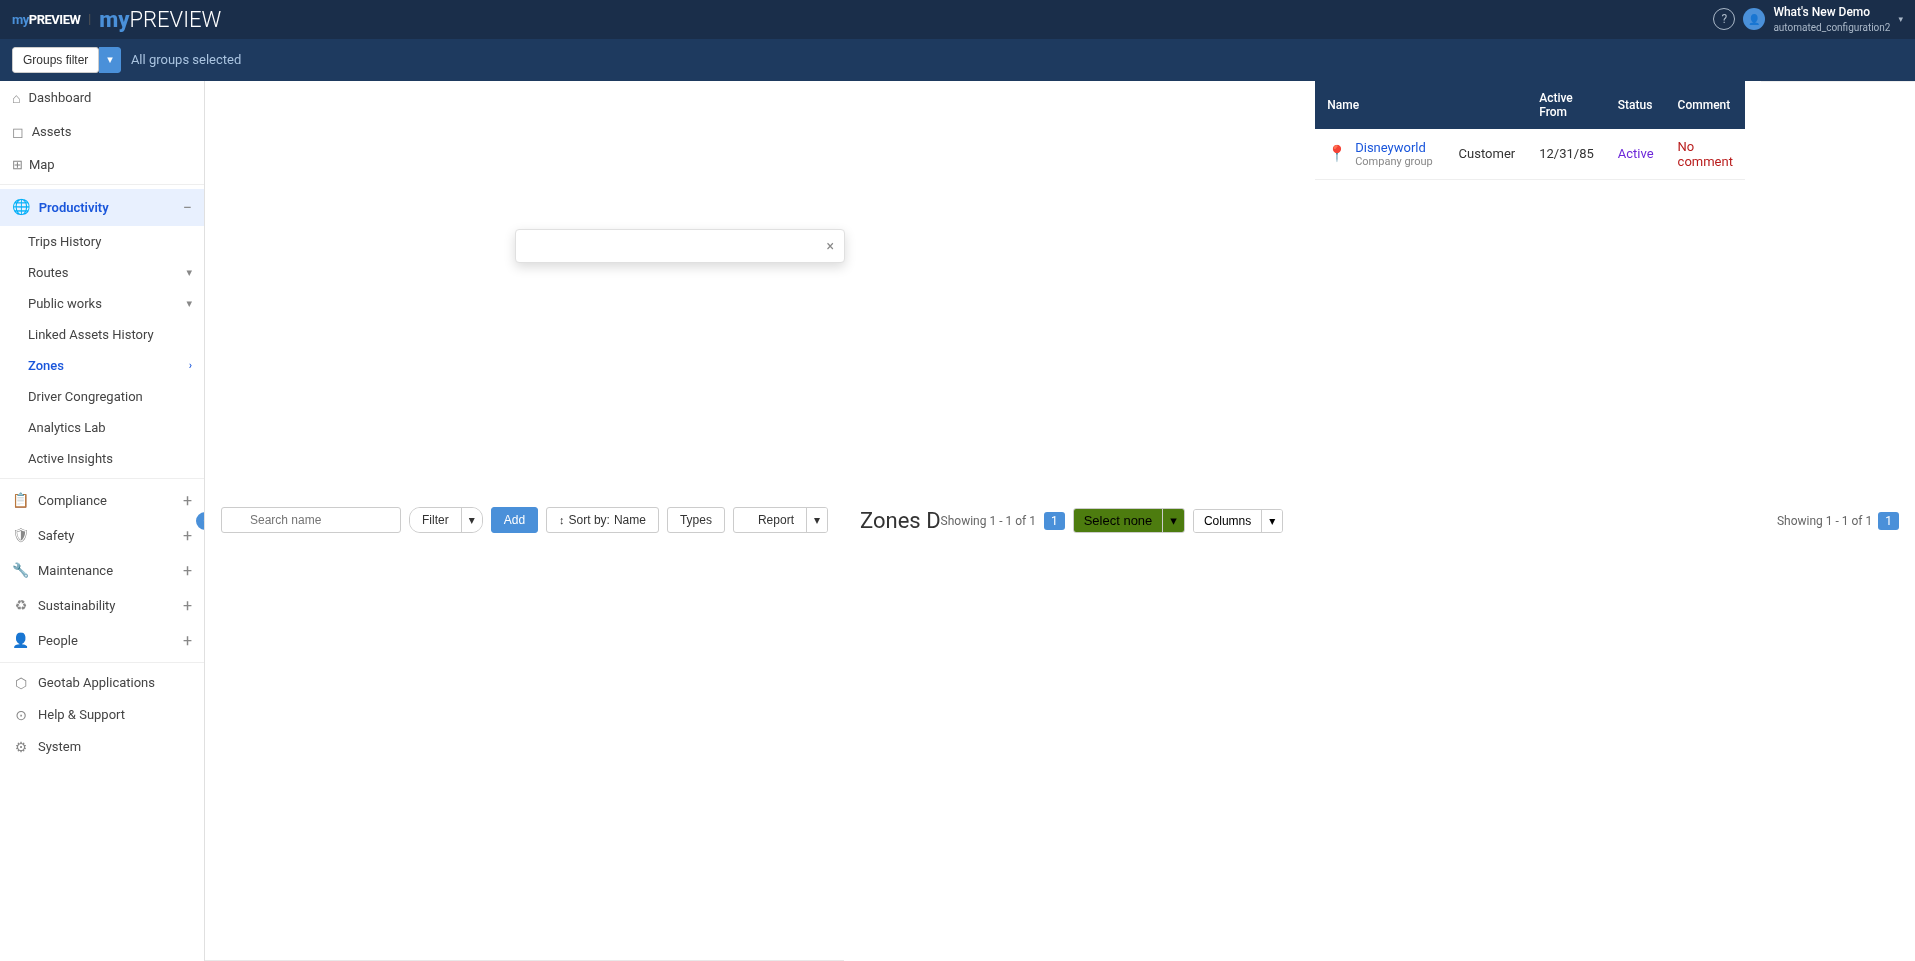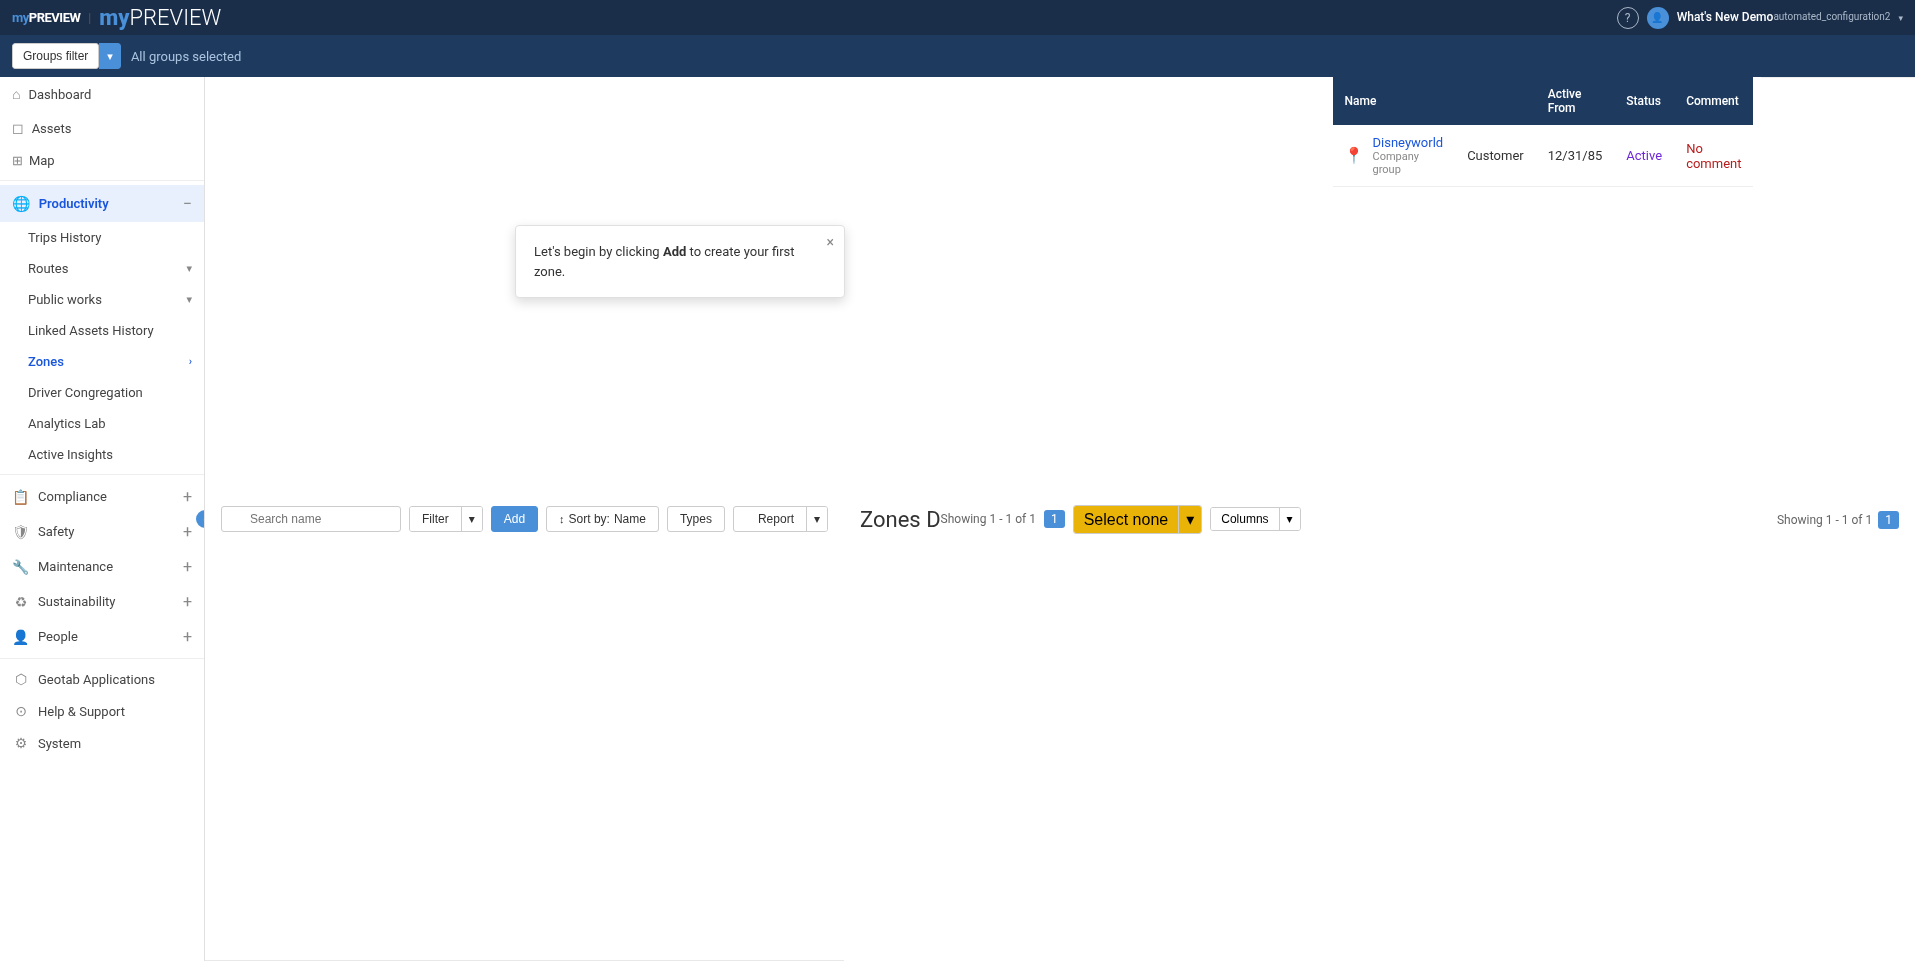--- a/index.html
+++ b/index.html
@@ -258,27 +258,27 @@
     }
     .page-num-badge {
       background: #4a90d9;
       color: #fff;
       border-radius: 3px;
       padding: 2px 7px;
       font-size: 12px;
     }
     .select-none-btn {
       border: 1px solid #ccc;
-      background: #eab308;
+      background: #4d7c0f;
       border-radius: 3px;
       padding: 4px 10px;
-      font-size: 16px;
-      cursor: pointer;
-      display: flex;
-      align-items: flex-end;
+      font-size: 13px;
+      cursor: pointer;
+      display: flex;
+      align-items: flex-start;
       gap: 4px;
     }
     .columns-btn {
       border: 1px solid #ccc;
       background: #fff;
       border-radius: 3px;
       padding: 4px 10px;
       font-size: 12px;
       cursor: pointer;
       display: flex;
@@ -366,21 +366,21 @@
 
 <div class="top-banner">
   <div class="top-banner-logo">
     <span class="mygeotab-logo">my<span>PREVIEW</span></span>
     <span style="color:#555;font-size:12px;">|</span>
     <span class="mypreview-logo"><strong>my</strong>PREVIEW</span>
   </div>
   <div class="banner-user">
     <div class="banner-help">?</div>
     <div class="banner-user-icon">👤</div>
-    <div style="display:flex;flex-direction:row;line-height:1.3;">
+    <div style="display:flex;flex-direction:column;line-height:1.3;">
       <span style="font-size:12px;font-weight:500;">What's New Demo</span>
       <span style="font-size:10px;color:#aab8c8;">automated_configuration2</span>
     </div>
     <span class="chevron-down">▾</span>
   </div>
 </div>
 
 <div class="header-bar">
   <div class="groups-filter-wrapper">
     <button class="groups-filter-btn">
@@ -493,21 +493,21 @@
       <span class="sidebar-category-label">System</span>
     </div>
   </div>
 
   <div class="content-area" style="position:relative;">
 
     <div class="toolbar">
       <div class="search-input-wrapper">
         <input type="text" class="search-name-input" style="padding-left: 28px;" placeholder="Search name">
       </div>
-      <div style="display:flex;border:1px solid #ccc;border-radius:3px;overflow:hidden;">
+      <div style="display:flex;border:1px solid #ccc;border-radius:11px;overflow:hidden;">
         <button class="btn" style="border:none;border-radius:0;">
           <span>Filter</span>
         </button>
         <button class="btn" style="border:none;border-left:1px solid #ccc;border-radius:0;padding:5px 7px;">▾</button>
       </div>
       <button class="btn btn-primary">
         <span>Add</span>
       </button>
       <button class="btn sort-btn">
         <span style="font-size:11px;">↕</span>
@@ -576,19 +576,16 @@
       </table>
     </div>
 
     <div class="bottom-bar">
       <span>Showing 1 - 1 of 1</span>
       <span class="page-num-badge">1</span>
     </div>
 
     <div class="tooltip-popup">
       <span class="tooltip-close">×</span>
-      <p class="tooltip-text">
-        <span>Let's begin by clicking </span><strong>Add</strong><span> to create your first zone.</span>
-      </p>
     </div>
 
   </div>
 </div>
 
 </body></html>

